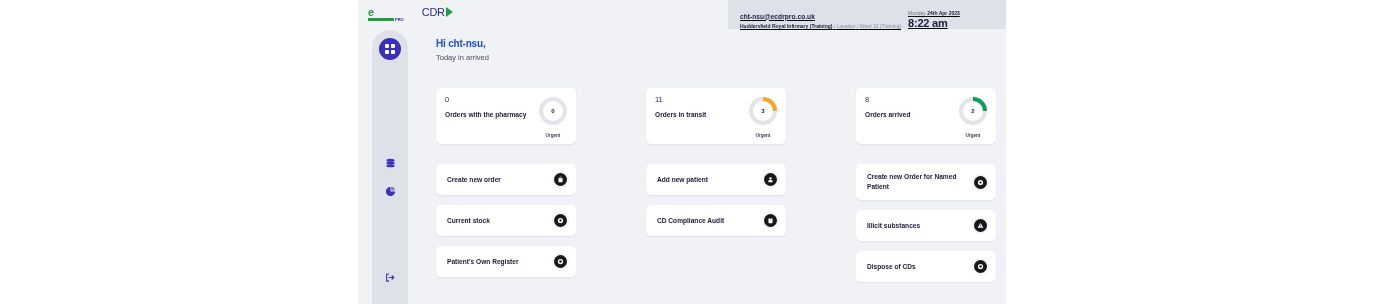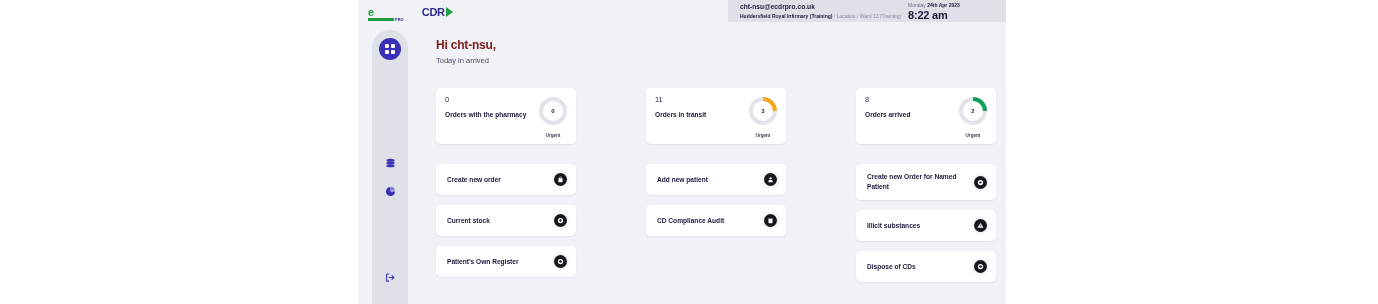--- a/index.html
+++ b/index.html
@@ -31,43 +31,43 @@
   .logo {
     position: absolute; left: 10px; top: 7px;
     display: flex; align-items: center; gap: 0px;
     user-select: none;
   }
   .logo-e {
     font-size: 11px; font-weight: 700; color: #1e9e3e;
     letter-spacing: -0.3px; line-height: 10px;
   }
   .logo-cdr {
-    font-size: 11px; font-weight: 700; color: #2a2a8c;
+    font-size: 11px; font-weight: 400; color: #2a2a8c;
     letter-spacing: -0.3px; line-height: 10px; padding-left: 48px;
   }
   .logo-arrow {
     width: 0; height: 0;
     border-top: 5px solid transparent;
     border-bottom: 5px solid transparent;
     border-left: 7px solid #1e9e3e;
     margin-left: 1px;
   }
   .logo-bar {
     position: absolute; left: 0; top: 11px;
     width: 26px; height: 2.5px; background: #1e9e3e;
   }
   .logo-pro {
     position: absolute; left: 27px; top: 10px;
     font-size: 4px; font-weight: 700; color: #2a2a8c;
   }
   .userpanel {
     position: absolute; right: 0; top: 0;
-    width: 278px; height: 22px;
+    width: 278px; height: 29px;
     background: #dfe1e8;
-    display: flex; align-items: center;
+    display: flex; align-items: flex-end; text-decoration: underline;
   }
   .userpanel-left {
     padding-left: 12px; flex: 1; line-height: 1.25;
   }
   .user-email {
     font-size: 6.6px; font-weight: 700; color: #1b1b3a;
     letter-spacing: 0.05px;
   }
   .user-loc { font-size: 5px; color: #4a4a63; margin-top: 2px; }
   .user-loc b { color: #1b1b3a; font-weight: 700; }
@@ -109,21 +109,21 @@
   .grid-dots i { background: #fff; border-radius: 1px; display: block; }
   
   .content {
     position: absolute; left: 58px; top: 30px;
     width: 590px; height: 274px;
   }
   .greeting {
     position: absolute; left: 20px; top: 8px;
   }
   .greeting h1 {
-    font-size: 12px; font-weight: 700; color: #7f1d1d;
+    font-size: 10px; font-weight: 700; color: #1d4ed8;
     letter-spacing: -0.2px;
   }
   .greeting p {
     font-size: 7.5px; color: #4a4a63; margin-top: 4px;
   }
   .grid {
     position: absolute; left: 20px; top: 58px;
     width: 562px;
     display: grid;
     grid-template-columns: 140px 140px 140px;

